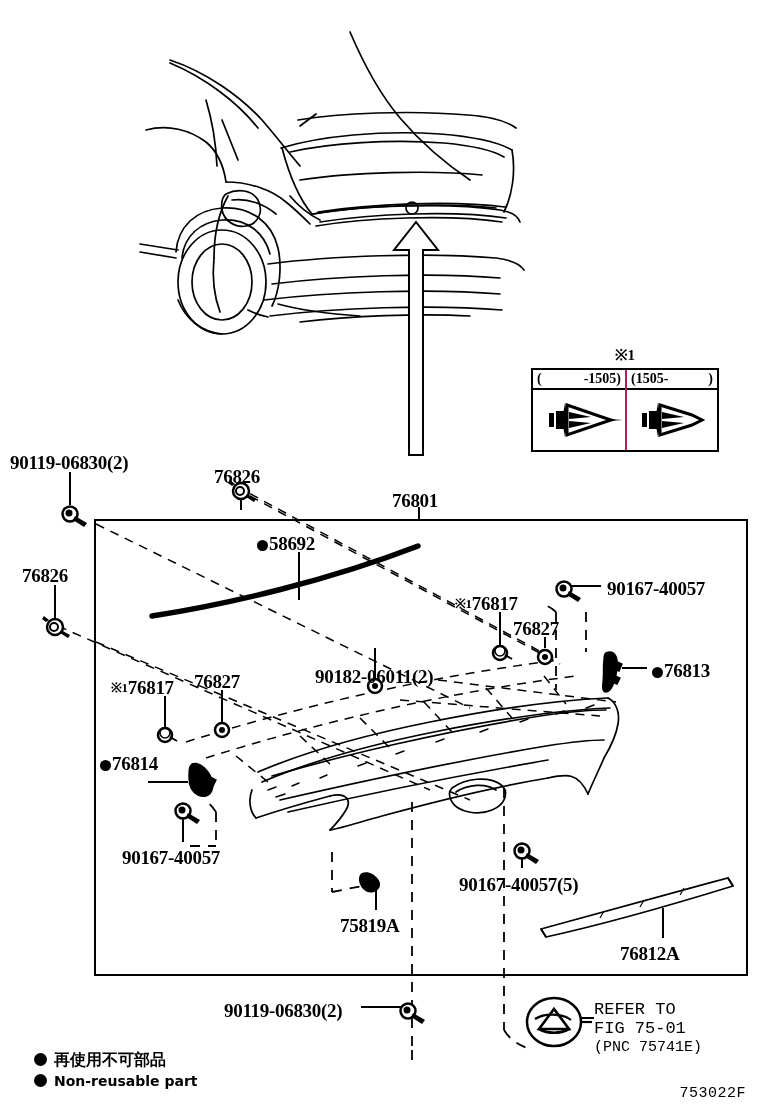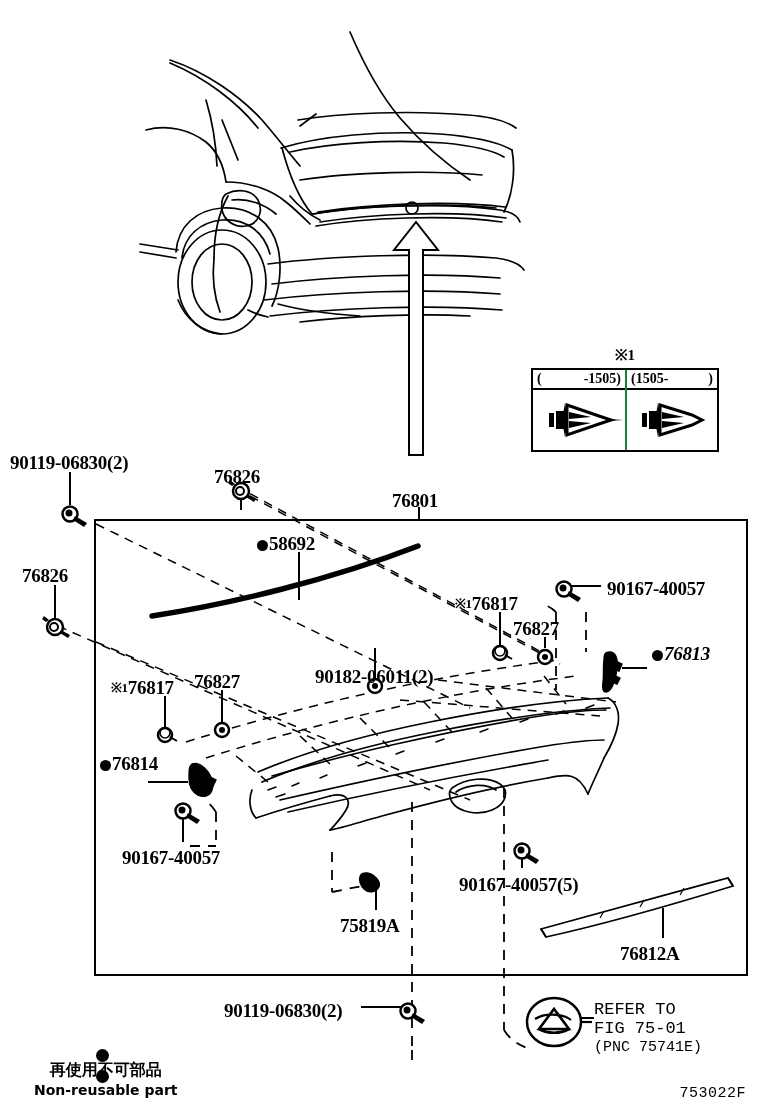--- a/index.html
+++ b/index.html
@@ -69,21 +69,21 @@
     border: 2px solid #000;
     box-sizing: border-box;
     display: flex;
   }
   .vcell {
     flex: 1 1 50%;
     display: flex;
     flex-direction: column;
     box-sizing: border-box;
   }
-  .vcell + .vcell { border-left: 2px solid #15803d; }
+  .vcell + .vcell { border-left: 2px solid #be185d; }
   .vhead {
     height: 20px;
     border-bottom: 2px solid #000;
     font-family: "Liberation Serif", "DejaVu Serif", serif;
     font-weight: bold;
     font-size: 14px;
     display: flex;
     align-items: center;
     justify-content: space-between;
     padding: 0 4px;
@@ -108,21 +108,20 @@
     line-height: 1;
   }
 
   
   #legend { position: absolute; left: 34px; top: 1049px; }
   .legend-row {
     display: flex;
     align-items: center;
     height: 21px;
     white-space: nowrap;
-    flex-direction: column;
   }
   .legend-row .dot {
     width: 13px; height: 13px; border-radius: 50%;
     background: #000; margin-right: 7px; flex: none;
   }
   .legend-jp {
     font-family: "DejaVu Sans", sans-serif;
     font-weight: bold;
     font-size: 16px;
     line-height: 1;
@@ -445,21 +444,21 @@
   <div id="callouts">
       <div class="lbl" style="left: 10px; top: 453px;"><span>90119-06830(2)</span></div>
       <div class="lbl" style="left: 214px; top: 467px;"><span>76826</span></div>
       <div class="lbl" style="left: 392px; top: 491px;"><span>76801</span></div>
       <div class="lbl" style="left: 257px; top: 534px;"><span class="dot"></span><span>58692</span></div>
       <div class="lbl" style="left: 22px; top: 566px;"><span>76826</span></div>
       <div class="lbl" style="left: 607px; top: 579px;"><span>90167-40057</span></div>
       <div class="lbl" style="left: 455px; top: 594px;"><span class="ast">※1</span><span>76817</span></div>
       <div class="lbl" style="left: 513px; top: 619px;"><span>76827</span></div>
       <div class="lbl" style="left: 315px; top: 629px; margin-top: 38px;"><span>90182-06011(2)</span></div>
-      <div class="lbl" style="left: 652px; top: 644px; font-style: italic;"><span class="dot"></span><span>76813</span></div>
+      <div class="lbl" style="left: 652px; top: 661px;"><span class="dot"></span><span>76813</span></div>
       <div class="lbl" style="left: 111px; top: 678px;"><span class="ast">※1</span><span>76817</span></div>
       <div class="lbl" style="left: 194px; top: 672px;"><span>76827</span></div>
       <div class="lbl" style="left: 100px; top: 754px;"><span class="dot"></span><span>76814</span></div>
       <div class="lbl" style="left: 122px; top: 848px;"><span>90167-40057</span></div>
       <div class="lbl" style="left: 340px; top: 916px;"><span>75819A</span></div>
       <div class="lbl" style="left: 459px; top: 875px;"><span>90167-40057(5)</span></div>
       <div class="lbl" style="left: 620px; top: 944px;"><span>76812A</span></div>
       <div class="lbl" style="left: 224px; top: 1001px;"><span>90119-06830(2)</span></div>
     </div>
 

